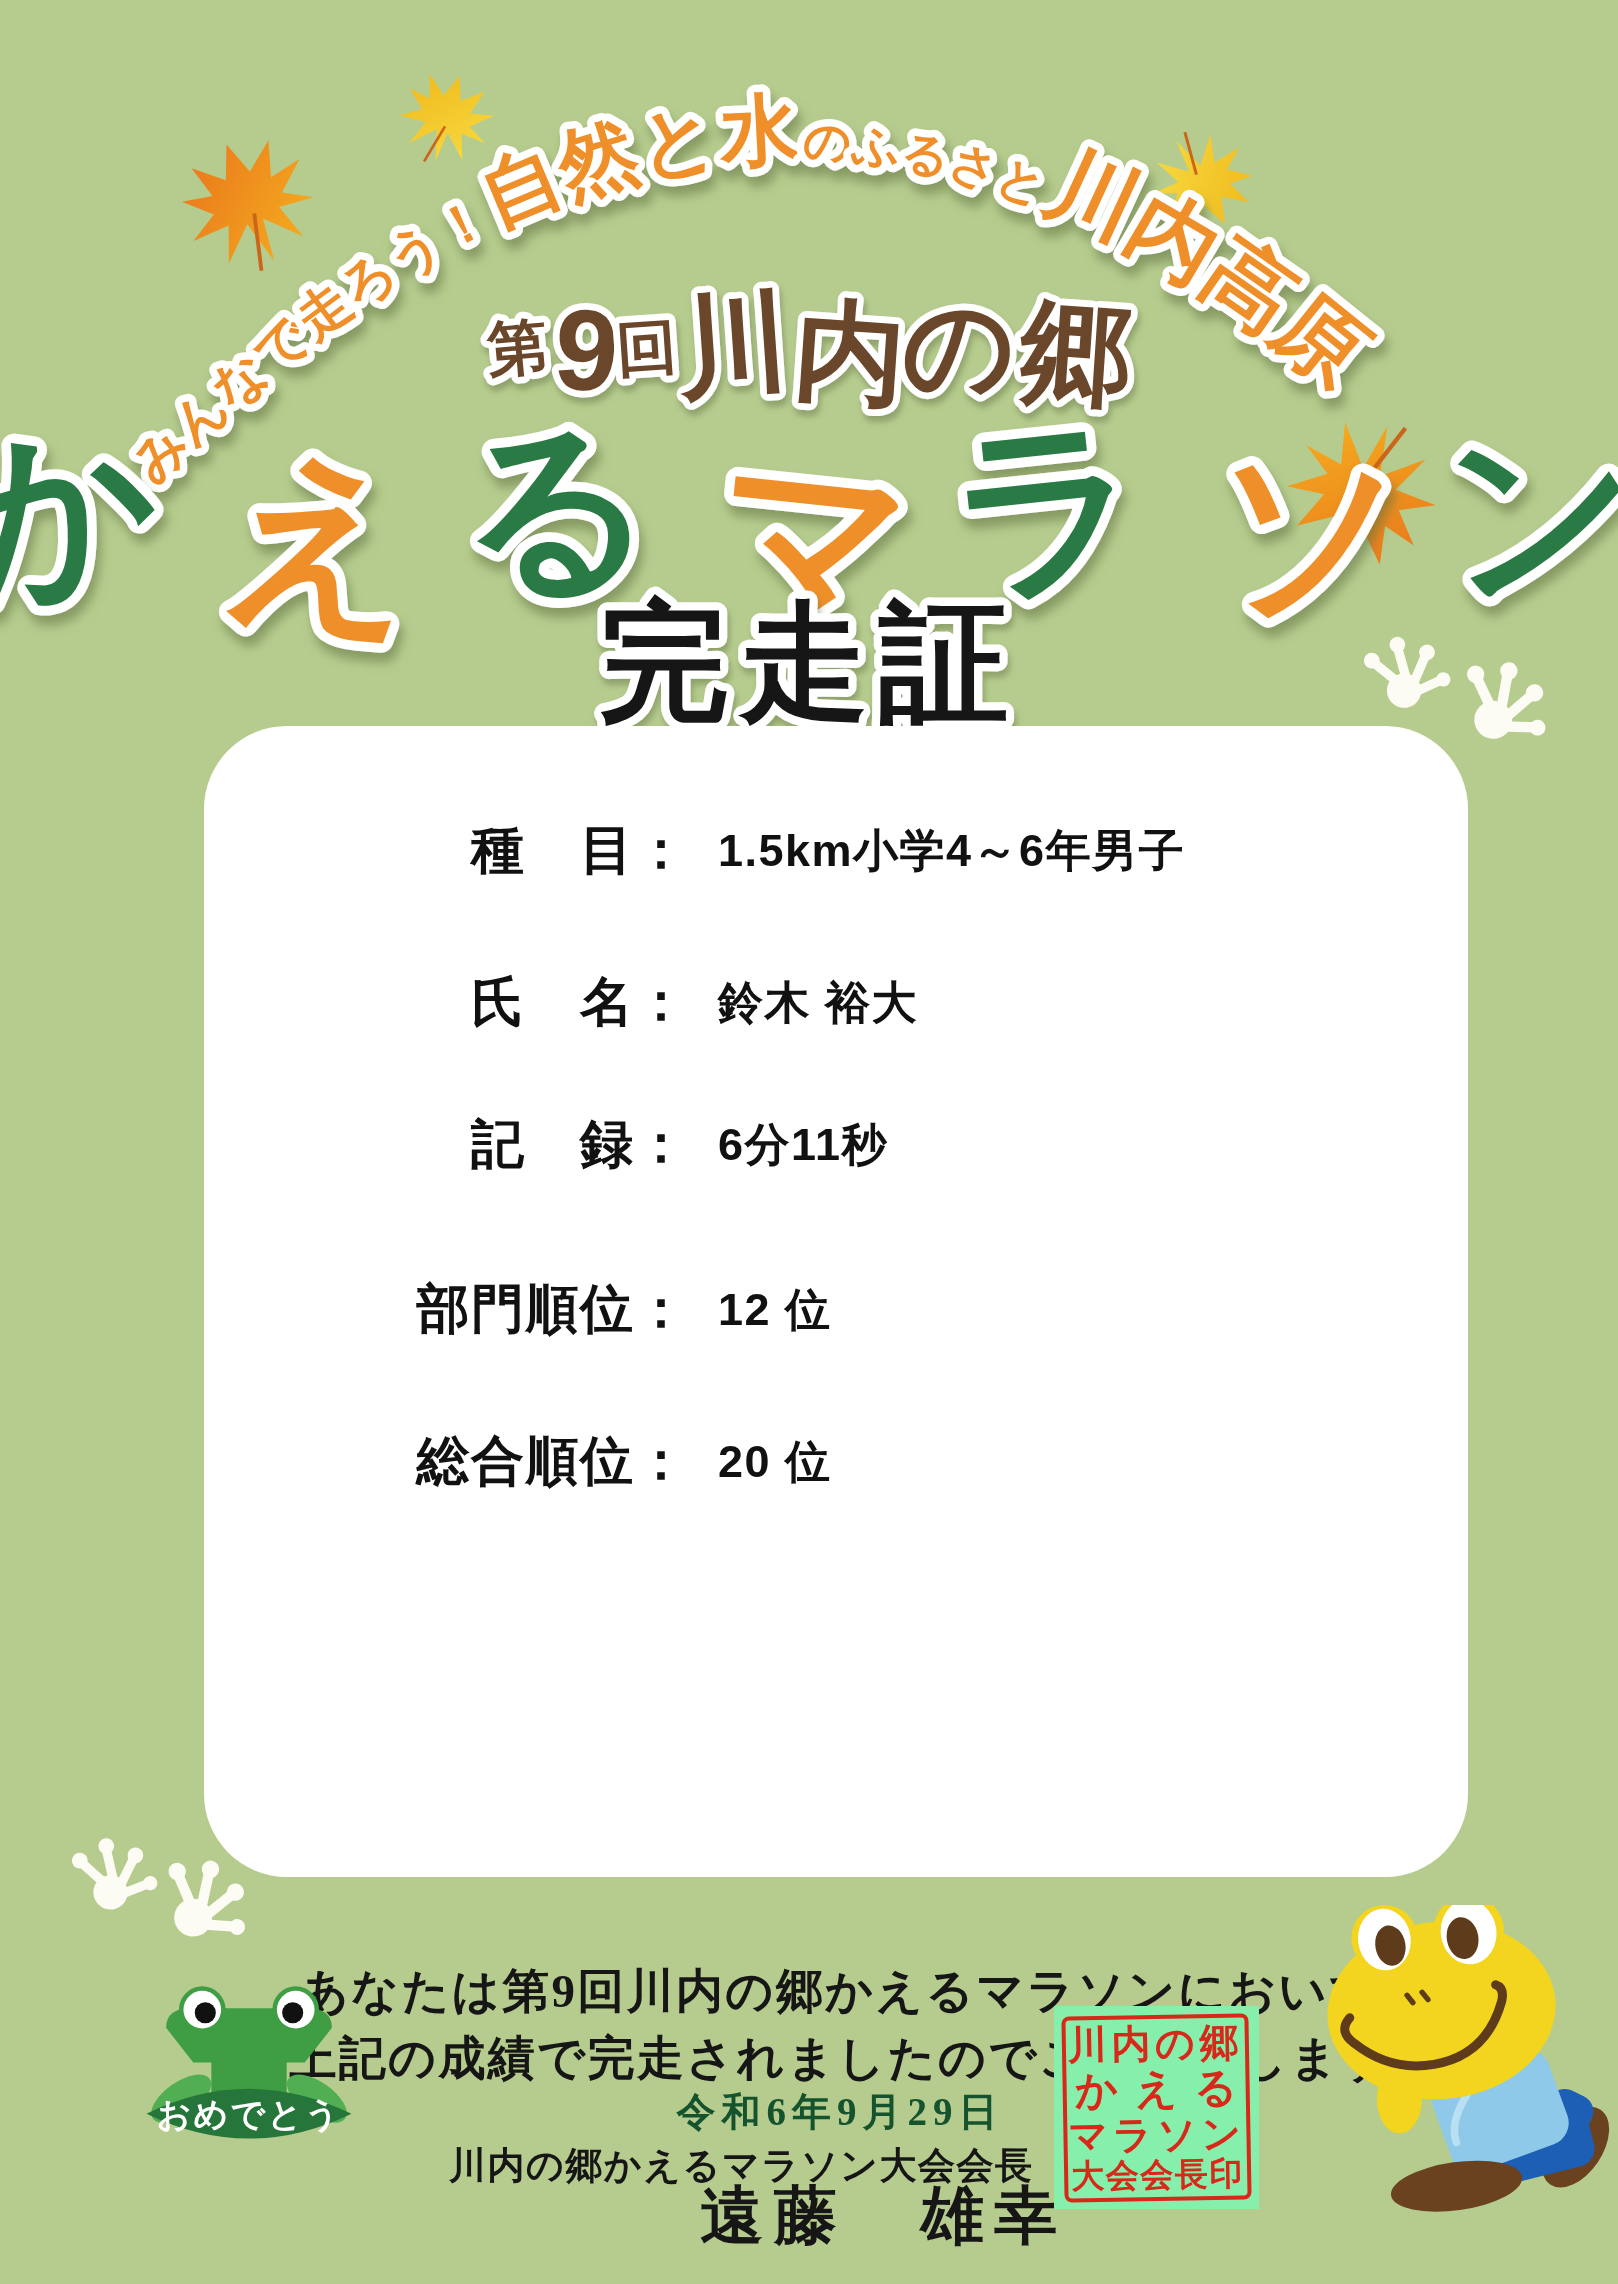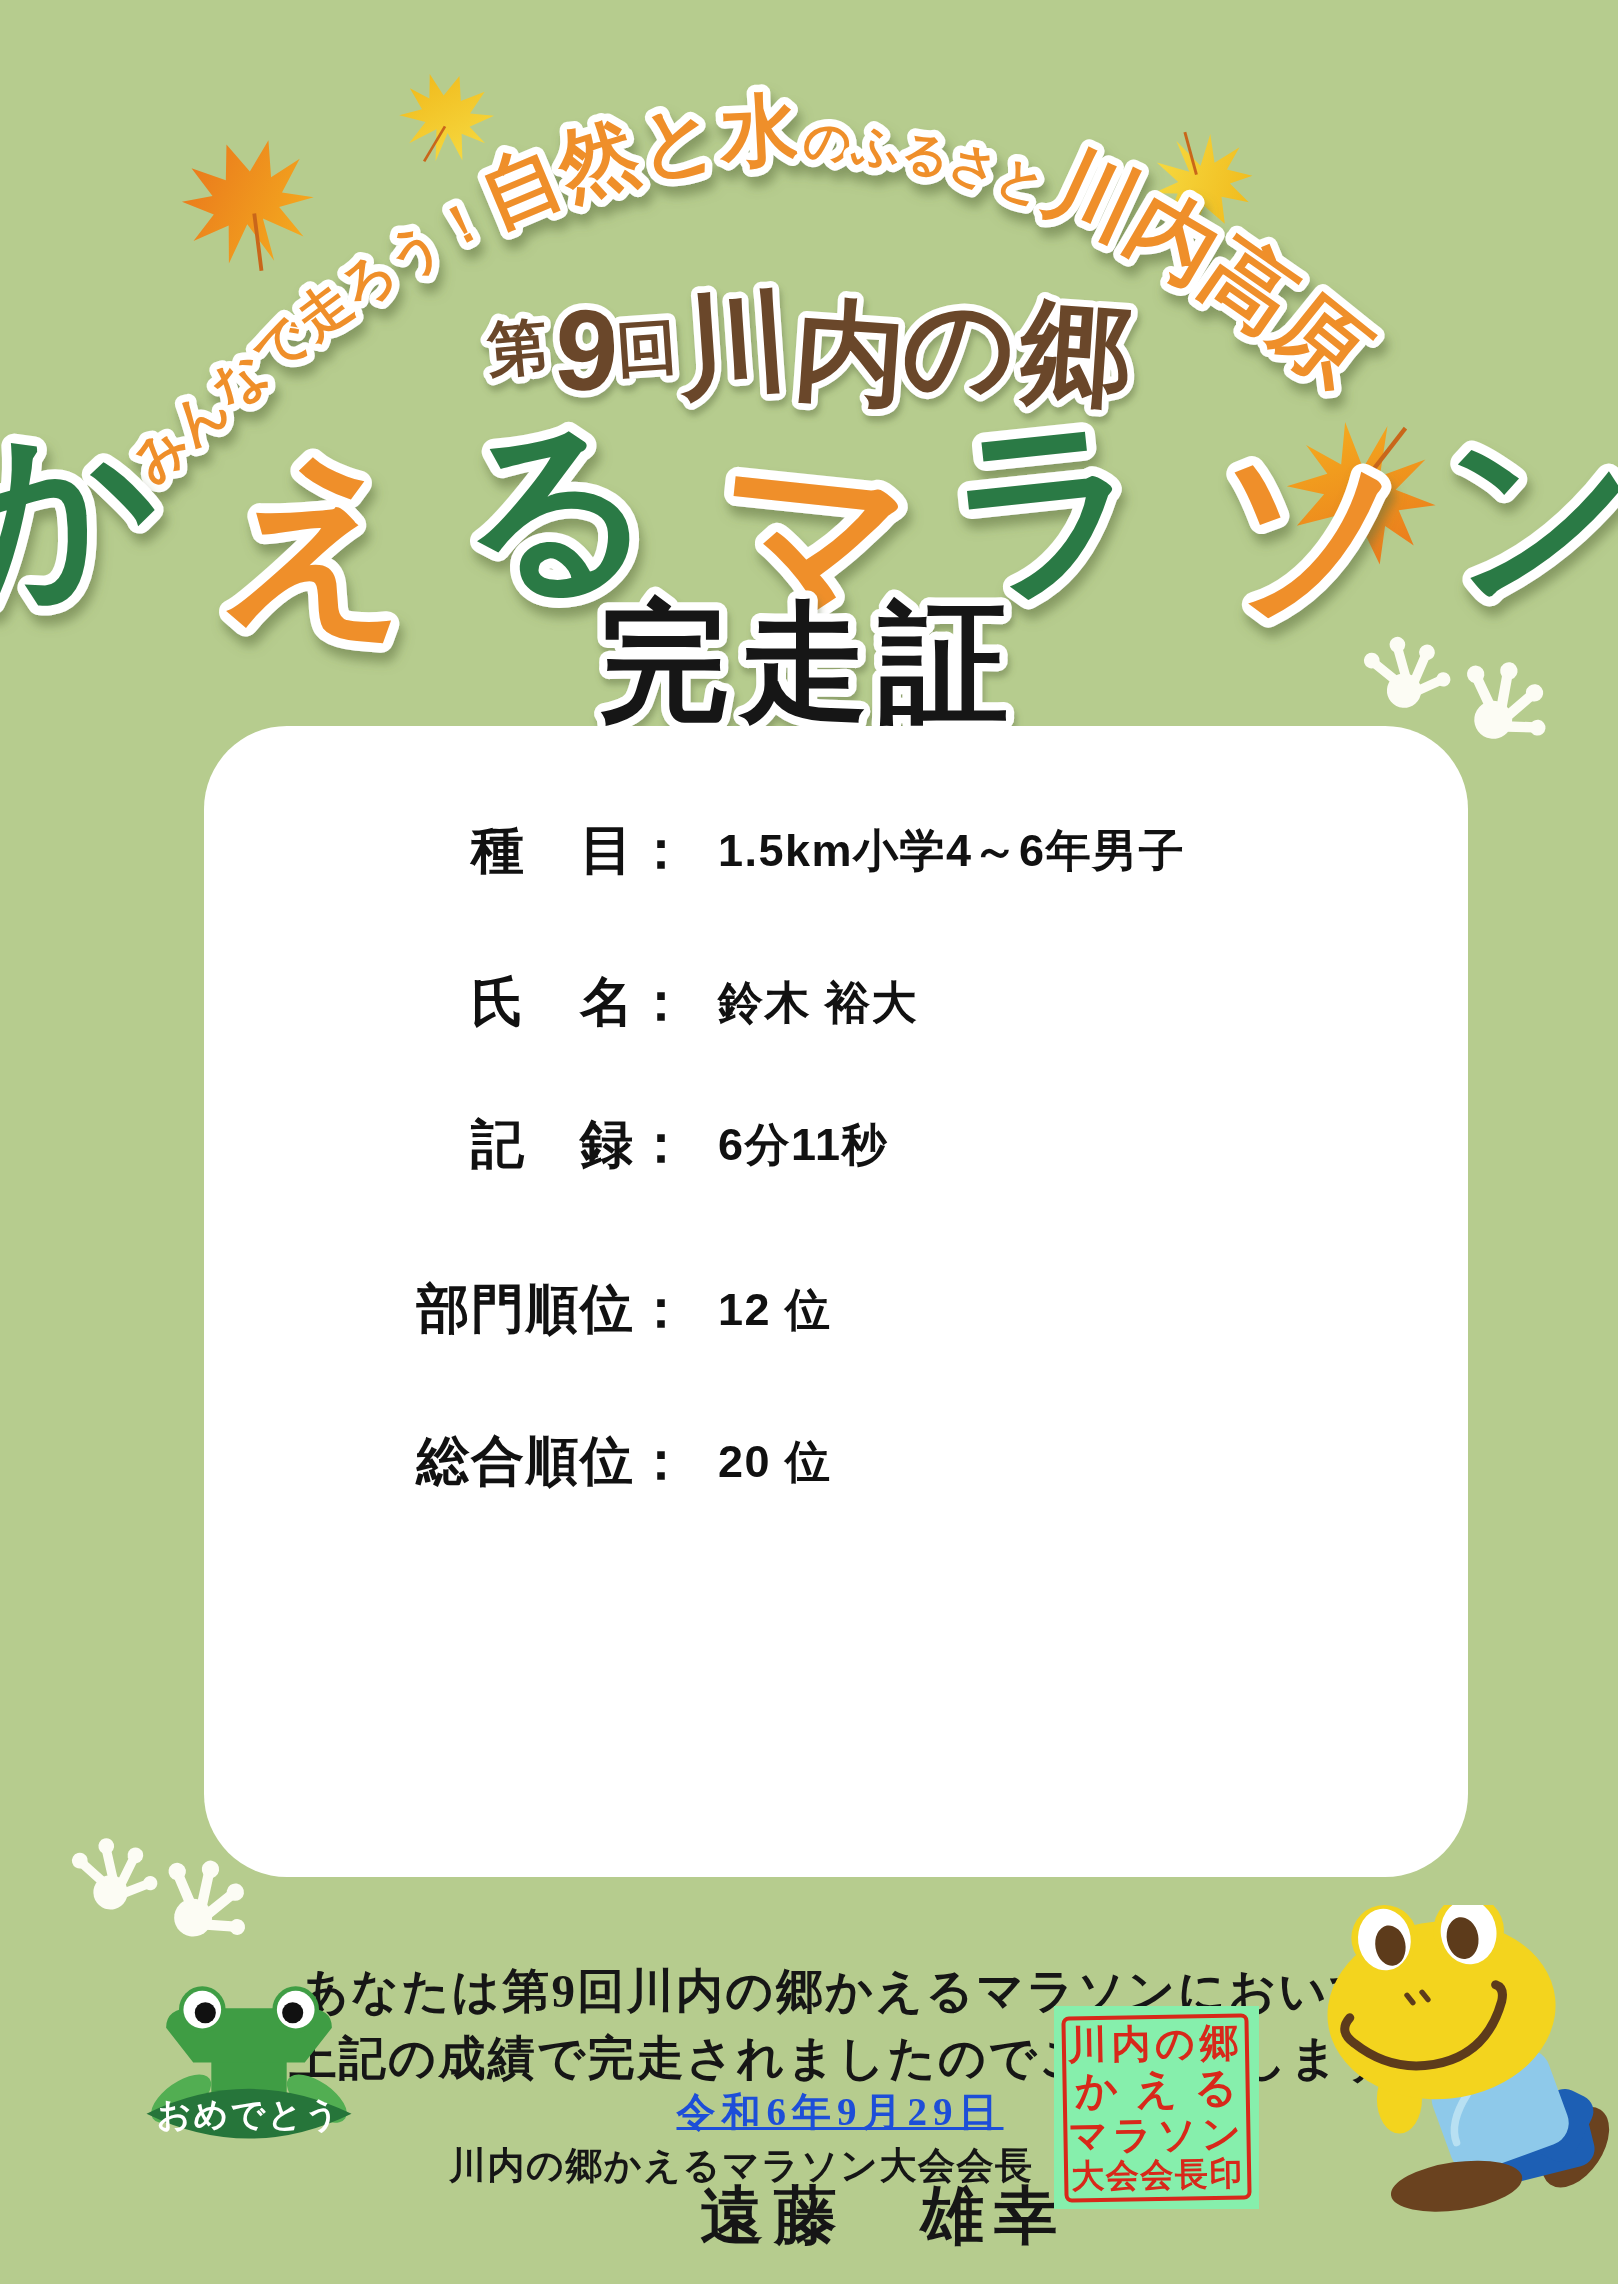--- a/index.html
+++ b/index.html
@@ -38,22 +38,22 @@
   .r0{top:78px;} .r1{top:230px;} .r2{top:372px;} .r3{top:537px;} .r4{top:689px;}
   
   .statement{
     left:50%;transform:translateX(-50%);
     font-family:"Liberation Serif", serif;font-weight:bold;color:#161616;
     font-size:47px;letter-spacing:2.3px;white-space:nowrap;
   }
   .st1{top:1960px;} .st2{top:2027px;}
   .date-line{
     top:2085px;left:50%;transform:translateX(-50%);
-    font-family:"Liberation Serif", serif;font-weight:bold;color:#1d4ed8;
-    font-size:39px;letter-spacing:6px;white-space:nowrap;text-decoration:underline;
+    font-family:"Liberation Serif", serif;font-weight:bold;color:#14532d;
+    font-size:39px;letter-spacing:6px;white-space:nowrap;
   }
   .organizer{
     top:2141px;left:418px;
     font-family:Liberation Sans, sans-serif;font-weight:bold;color:#161616;
     font-size:37px;letter-spacing:1.5px;white-space:nowrap;
   }
   .president{
     top:2173px;left:calc(50% + 44px);transform:translateX(-50%);
     font-family:"Liberation Serif", serif;font-weight:bold;color:#161616;
     font-size:63px;letter-spacing:10.5px;white-space:pre;

